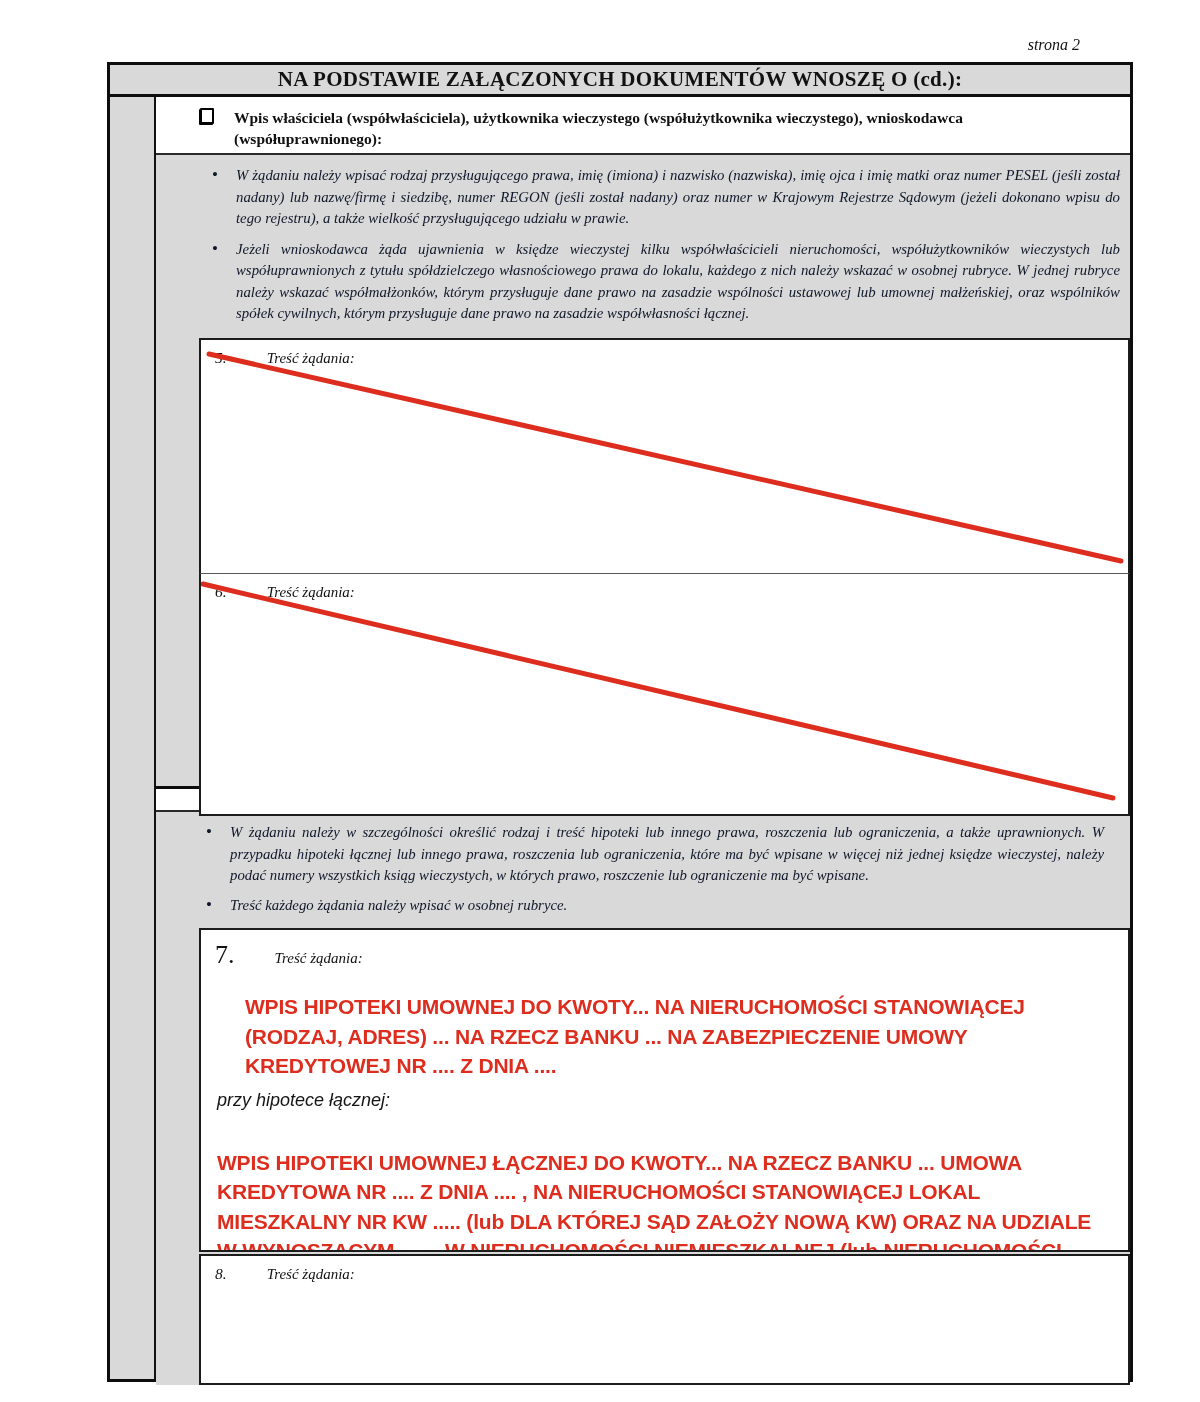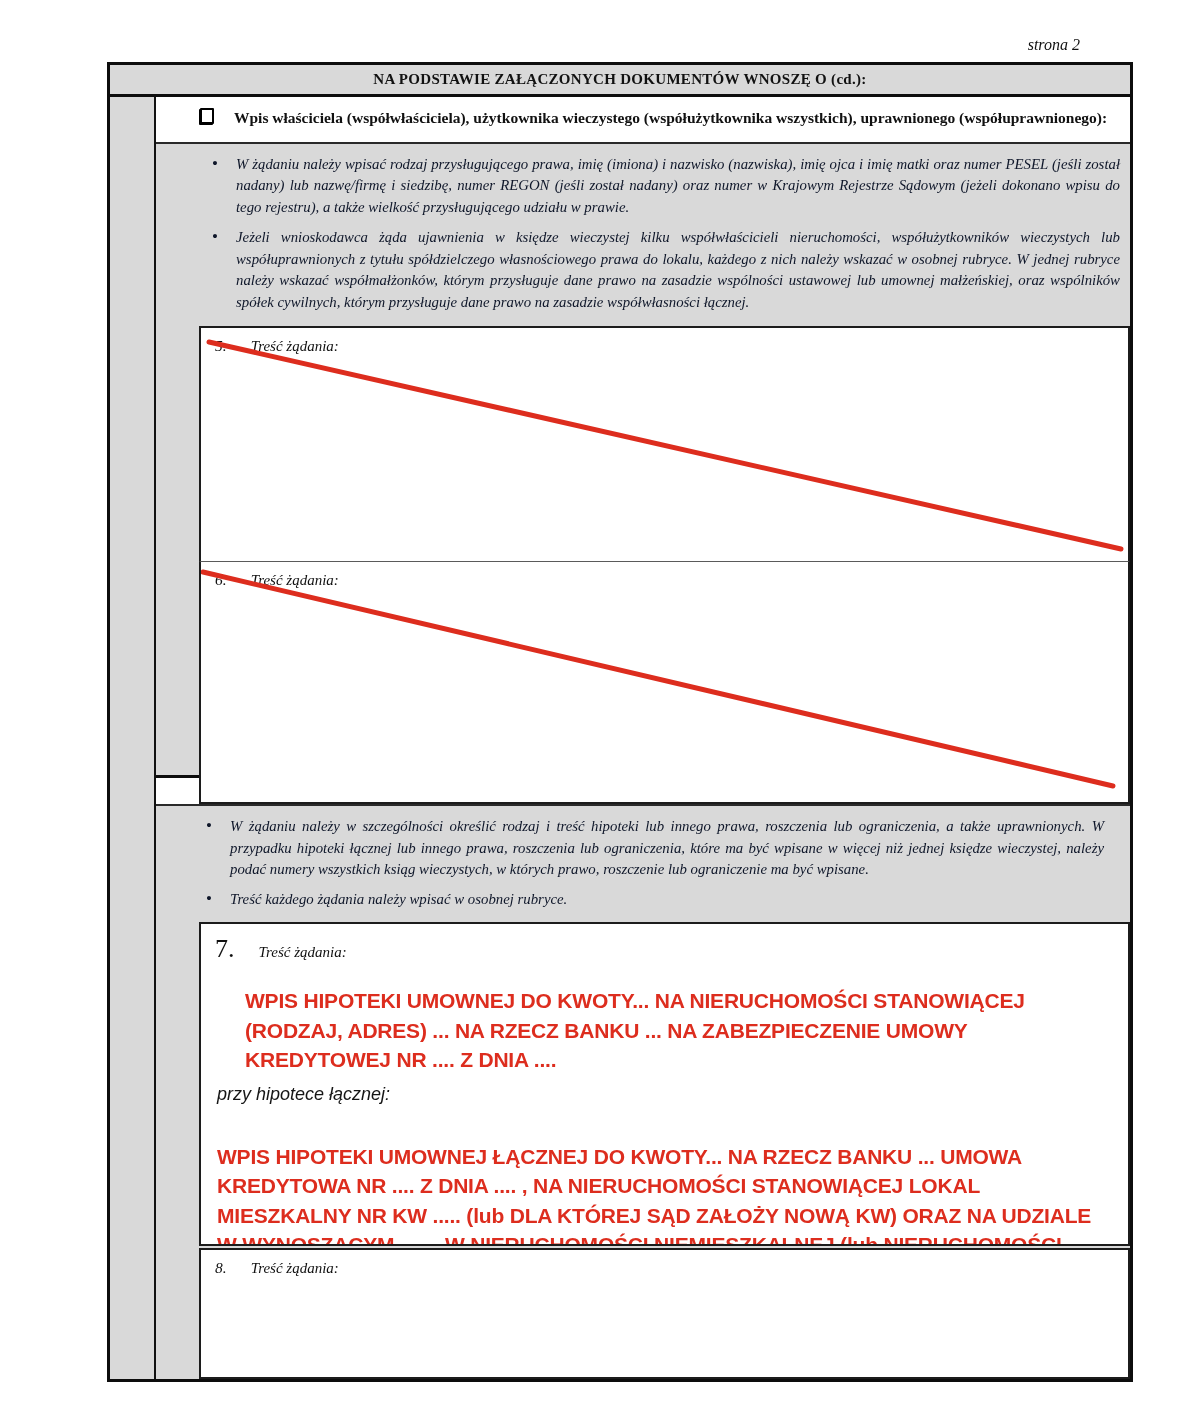--- a/index.html
+++ b/index.html
@@ -14,21 +14,21 @@
   }
   .form-table {
     position:absolute; left:107px; top:62px; width:1026px; height:1320px;
     border:3px solid #0d0d0d; background:#fff;
     display:flex; flex-direction:column;
   }
   .header-bar {
     height:32px; background:var(--gray,#d9d9d9);
     border-bottom:3px solid #0d0d0d;
     display:flex; align-items:center; justify-content:center;
-    font-weight:bold; font-size:15px; letter-spacing:.3px;
+    font-weight:bold; font-size:21px; letter-spacing:.3px;
   }
   .body-row { flex:1; display:flex; min-height:0; }
   .left-strip {
     width:46px; background:var(--gray,#d9d9d9);
     border-right:2px solid #111; flex:none;
   }
   .main-col { flex:1; display:flex; flex-direction:column; min-width:0; }
 
   .checkbox-row {
     background:#fff; padding:10px 16px 8px 44px;
@@ -63,21 +63,21 @@
 
   .entry-box {
     background:#fff; border:2px solid #1c1c1c;
     margin-left:43px; position:relative; overflow:hidden;
   }
   .entry-box .field-head {
     display:flex; align-items:baseline; padding:9px 0 0 14px;
   }
   .field-num { font-style:italic; font-size:15.5px; }
   .field-num.big { font-style:normal; font-size:26px; }
-  .field-label { font-style:italic; font-size:15px; margin-left:24px; }
+  .field-label { font-style:italic; font-size:15px; margin-left:40px; }
   .entry-box.box5 { height:237px; }
   .entry-box.box6 { height:243px; margin-top:-2px; border-top-color:#5a5a5a; border-top-width:1px; }
   .entry-box.box7 { height:324px; }
   .entry-box.box8 { height:131px; margin-top:2px; }
 
   .cross-svg { position:absolute; left:0; top:0; width:100%; height:100%; pointer-events:none; }
   .cross-svg line { stroke:var(--red,#dd2d1e); stroke-width:5; stroke-linecap:round; }
 
   .red-entry {
     font-family:"Liberation Sans", sans-serif; font-weight:bold;
@@ -100,21 +100,21 @@
 <div class="form-table">
   <div class="header-bar">NA PODSTAWIE ZAŁĄCZONYCH DOKUMENTÓW WNOSZĘ O (cd.):</div>
 
   <div class="body-row">
     <div class="left-strip"></div>
 
     <div class="main-col">
 
       <div class="checkbox-row first">
         <span class="cb"></span>
-        <span>Wpis właściciela (współwłaściciela), użytkownika wieczystego (współużytkownika wszystkich), uprawnionego (współuprawnionego):</span>
+        <span>Wpis właściciela (współwłaściciela), użytkownika wieczystego (współużytkownika wieczystego), wnioskodawca (współuprawnionego):</span>
       </div>
 
       <div class="gray-section one">
         <div class="bullets">
           <div class="bullet-item">W żądaniu należy wpisać rodzaj przysługującego prawa, imię (imiona) i nazwisko (nazwiska), imię ojca i imię matki oraz numer PESEL (jeśli został nadany) lub nazwę/firmę i siedzibę, numer REGON (jeśli został nadany) oraz numer w Krajowym Rejestrze Sądowym (jeżeli dokonano wpisu do tego rejestru), a także wielkość przysługującego udziału w prawie.</div>
           <div class="bullet-item">Jeżeli wnioskodawca żąda ujawnienia w księdze wieczystej kilku współwłaścicieli nieruchomości, współużytkowników wieczystych lub współuprawnionych z tytułu spółdzielczego własnościowego prawa do lokalu, każdego z nich należy wskazać w osobnej rubryce. W jednej rubryce należy wskazać współmałżonków, którym przysługuje dane prawo na zasadzie wspólności ustawowej lub umownej małżeńskiej, oraz wspólników spółek cywilnych, którym przysługuje dane prawo na zasadzie współwłasności łącznej.</div>
         </div>
 
         <div class="entry-box box5">
           <div class="field-head">

